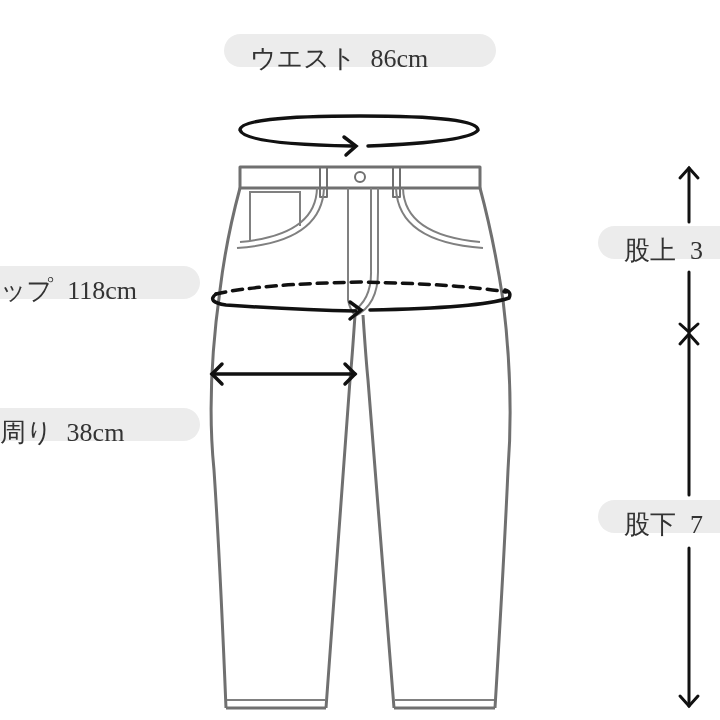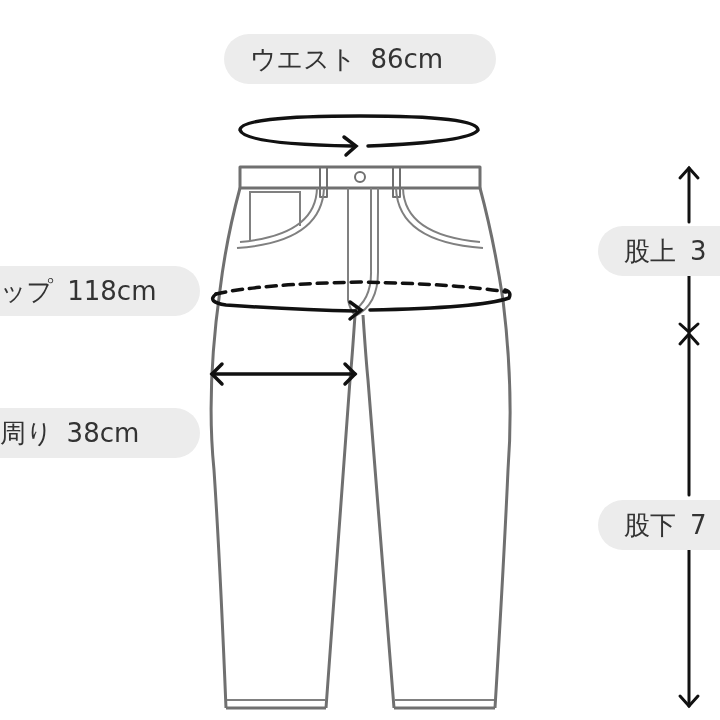--- a/index.html
+++ b/index.html
@@ -1,22 +1,22 @@
 <!DOCTYPE html>
 <html><head>
   <meta charset="utf-8">
   <style>
     html, body { margin: 0; padding: 0; background: #ffffff; }
     body { width: 720px; height: 720px; position: relative; overflow: hidden;
            font-family: "DejaVu Sans", "Liberation Sans", sans-serif; }
     .stage { position: absolute; left: 0; top: 0; width: 720px; height: 720px; }
     .pill {
       position: absolute; background: #ececec; border-radius: 26px;
-      color: #333333; font-size: 26px; line-height: 50px; height: 50px;
-      white-space: nowrap; box-sizing: border-box; padding: 0 26px;
+      color: #333333; font-size: 26px; line-height: 50px; height: 33px;
+      white-space: nowrap; box-sizing: border-box; padding: 0 26px; font-family: Liberation Serif, serif;
     }
     .pill .num { margin-left: 14px; }
     svg { position: absolute; left: 0; top: 0; }
   </style>
 </head>
 <body>
 
 <div class="stage">
 
   <svg width="720" height="720" viewBox="0 0 720 720">

